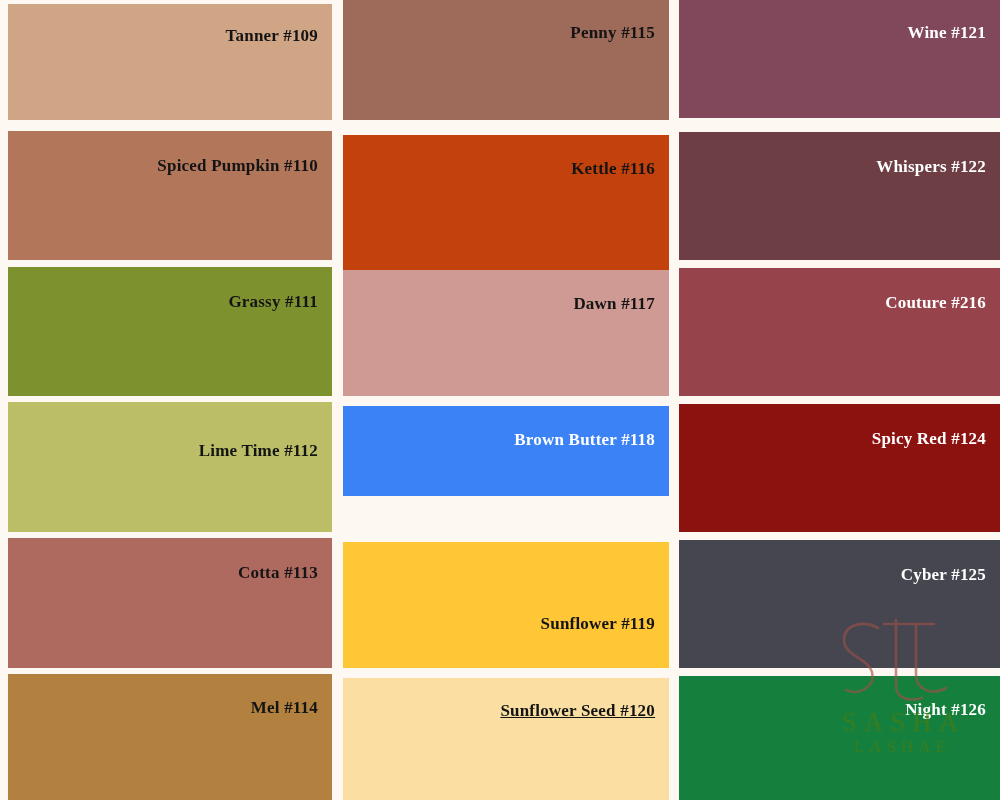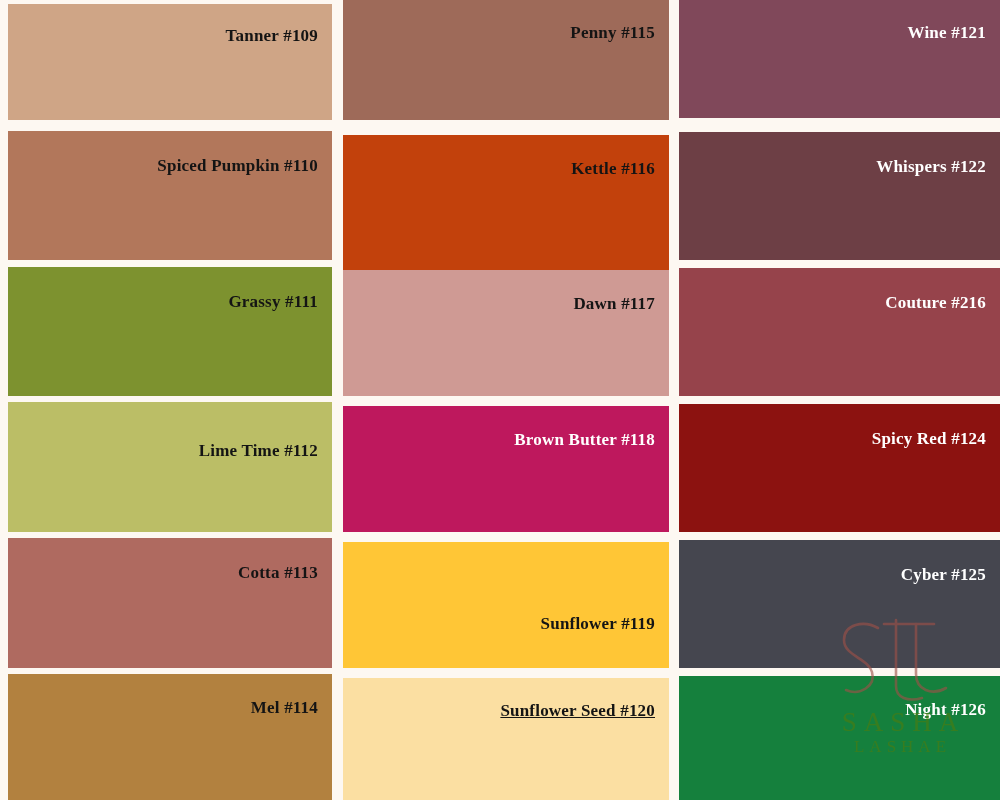--- a/index.html
+++ b/index.html
@@ -124,21 +124,21 @@
   <div class="swatch-column col-1">
       <div class="swatch" style="position: absolute; left: 0px; top: 0px; height: 120px; background: rgb(158, 106, 89);">
         <span class="swatch-label label-dark" style="color: rgb(20, 20, 20); top: 24px;">Penny #115</span>
       </div>
       <div class="swatch" style="position: absolute; left: 0px; top: 135px; height: 161px; background: #c2410c;">
         <span class="swatch-label label-dark" style="color: rgb(20, 20, 20); top: 25px;">Kettle #116</span>
       </div>
       <div class="swatch" style="position: absolute; left: 0px; top: 270px; height: 126px; background: rgb(207, 154, 148);">
         <span class="swatch-label label-dark" style="color: rgb(20, 20, 20); top: 25px;">Dawn #117</span>
       </div>
-      <div class="swatch" style="position: absolute; left: 0px; top: 406px; height: 126px; background: #be185d;">
+      <div class="swatch" style="position: absolute; left: 0px; top: 406px; height: 90px; background: #3b82f6;">
         <span class="swatch-label label-light" style="color: rgb(255, 255, 255); top: 25px;">Brown Butter #118</span>
       </div>
       <div class="swatch" style="position: absolute; left: 0px; top: 542px; height: 126px; background: rgb(255, 198, 54);">
         <span class="swatch-label label-dark" style="color: rgb(20, 20, 20); top: 25px; margin-top: 48px;">Sunflower #119</span>
       </div>
       <div class="swatch" style="position: absolute; left: 0px; top: 678px; height: 122px; background: rgb(251, 223, 162);">
         <span class="swatch-label label-dark" style="color: rgb(20, 20, 20); top: 24px; text-decoration: underline;">Sunflower Seed #120</span>
       </div>
     </div>
   <div class="swatch-column col-2">

